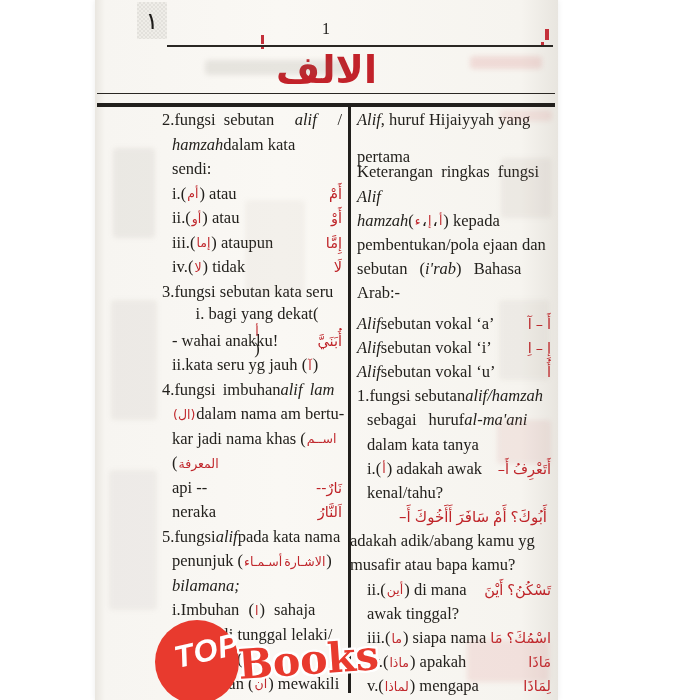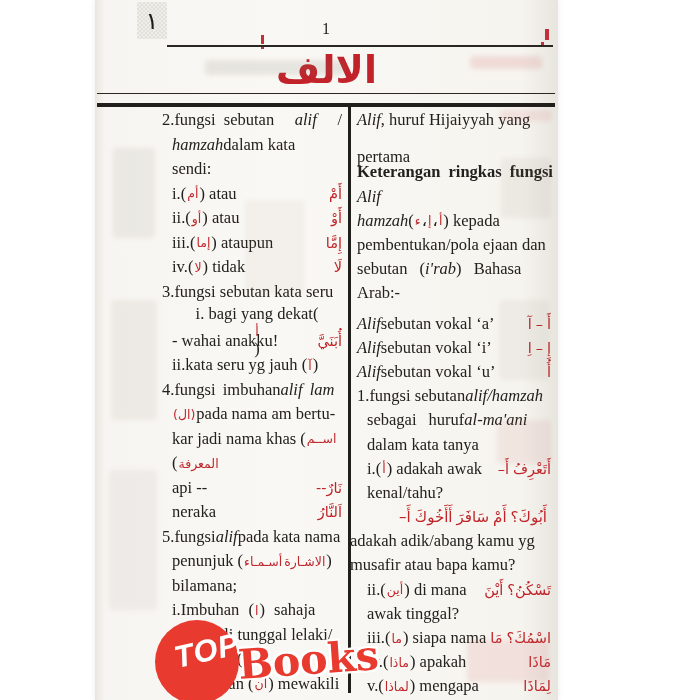--- a/index.html
+++ b/index.html
@@ -136,21 +136,21 @@
           <span class="s-n">ii.kata seru yg jauh ( </span>
           <span class="s-r">آ</span>
           <span class="s-n"> )</span>
         </div>
         <div class="line" style="word-spacing: 3px;">
           <span class="s-n">4.fungsi imbuhan </span>
           <span class="s-i">alif lam</span>
         </div>
         <div class="line" style="padding-left: 10px;">
           <span class="s-r">(ال)</span>
-          <span class="s-n"> pada nama am bertu-</span>
+          <span class="s-n"> dalam nama am bertu-</span>
         </div>
         <div class="line" style="padding-left: 10px;">
           <span class="s-n">kar jadi nama khas (</span>
           <span class="s-r">اســم</span>
         </div>
         <div class="line" style="padding-left: 10px;">
           <span class="s-n">(</span>
           <span class="s-r">المعرفة</span>
         </div>
         <div class="line" style="padding-left: 10px;">
@@ -166,21 +166,21 @@
           <span class="s-i">alif</span>
           <span class="s-n"> pada kata nama</span>
         </div>
         <div class="line" style="padding-left: 10px;">
           <span class="s-n">penunjuk ( </span>
           <span class="s-r">أسـمـاء</span>
           <span class="s-n"> </span>
           <span class="s-r">الاشـارة</span>
           <span class="s-n"> )</span>
         </div>
-        <div class="line" style="padding-left: 10px;">
+        <div class="line" style="padding-left: 10px; font-style: italic;">
           <span class="s-n">bilamana;</span>
         </div>
         <div class="line" style="padding-left: 10px; word-spacing: 5px;">
           <span class="s-n">i.Imbuhan (</span>
           <span class="s-r">ا</span>
           <span class="s-n">) sahaja</span>
         </div>
         <div class="line" style="padding-left: 10px;">
           <span class="s-n">mewakili tunggal lelaki/</span>
         </div>
@@ -196,21 +196,21 @@
         </div>
       </div>
     <div class="col col-right" id="col-right">
         <div class="line">
           <span class="s-i">Alif</span>
           <span class="s-n">, huruf Hijaiyyah yang</span>
         </div>
         <div class="line" style="margin-top: 13px; text-align: center;">
           <span class="s-n">pertama</span>
         </div>
-        <div class="line" style="margin-top: -9px; word-spacing: 4px; font-weight: bold;">
+        <div class="line" style="margin-top: -9px; word-spacing: 4px;">
           <span class="s-n">Keterangan ringkas fungsi</span>
         </div>
         <div class="line">
           <span class="s-i">Alif</span>
         </div>
         <div class="line">
           <span class="s-i">hamzah</span>
           <span class="s-n"> ( </span>
           <span class="s-r">ء</span>
           <span class="s-n"> ، </span>

